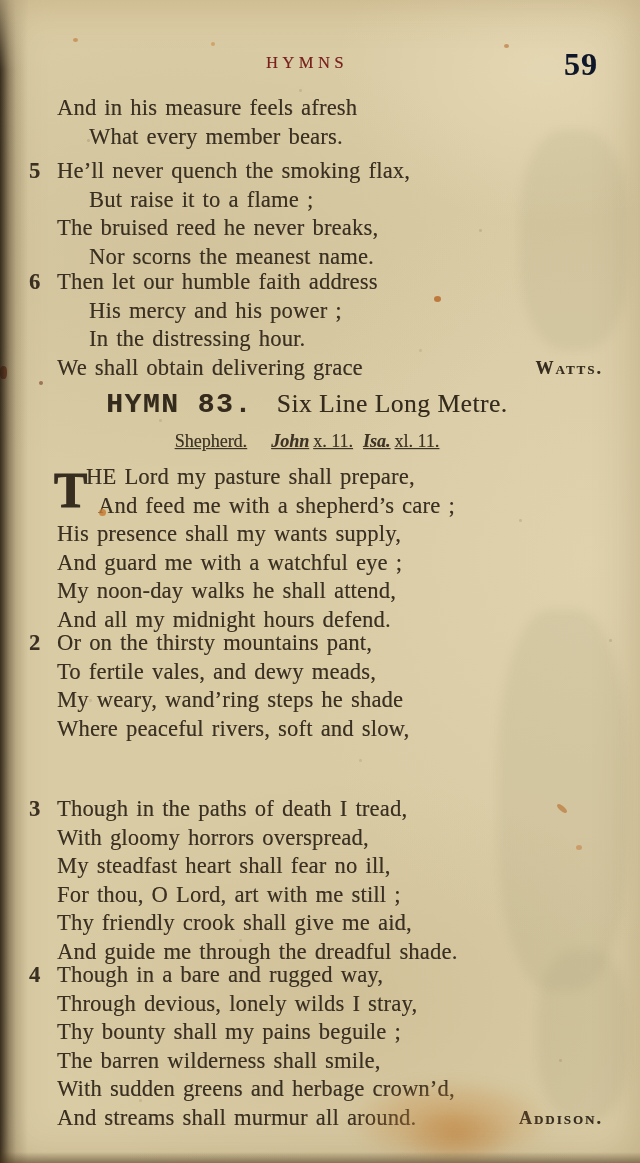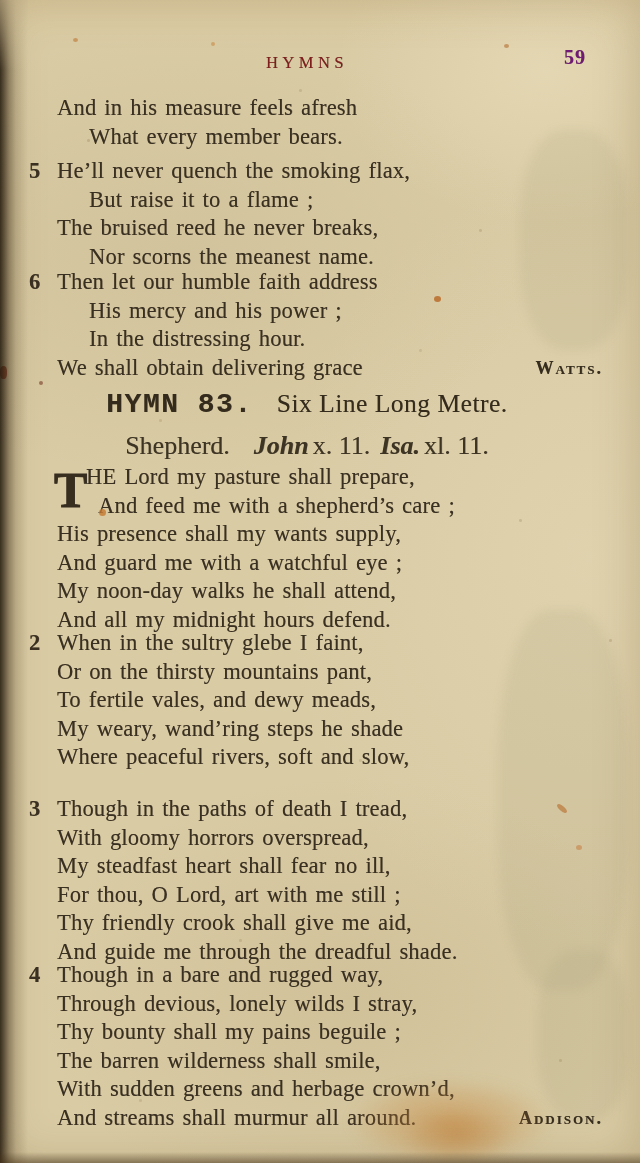--- a/index.html
+++ b/index.html
@@ -18,21 +18,21 @@
   }
   .ink { text-shadow:0.3px 0.4px 0.6px rgba(58,48,30,0.45); }
 
   
   .running-head {
     position:absolute; top:53px; left:0; width:614px; text-align:center;
     font-size:16.5px; letter-spacing:4.5px; color:#7f1d1d;
   }
   .page-num {
     position:absolute; top:46px; left:564px;
-    font-size:20px; font-weight:700; letter-spacing:1px; color:#701a75;text-align:right;
+    font-size:32px; font-weight:700; letter-spacing:1px; color:#0f172a;text-align:right;
   }
 
   
   .stanza {
     position:absolute; left:30px; width:576px;
     font-size:22.5px; line-height:28.5px;
     word-spacing:2.2px; letter-spacing:0.2px;
   }
   .stanza .num { position:absolute; left:-1px; top:0; font-weight:600; }
   .stanza .line { padding-left:27px; white-space:nowrap; }
@@ -57,21 +57,21 @@
     -webkit-text-stroke:0.9px #372e20; color:#372e20;
   }
   #verse1 .line.l0 { padding-left:56px; }
   #verse1 .line.l1 { padding-left:68px; }
 
   
   .hymn-title { position:absolute; top:389px; left:0; width:614px; text-align:center; color:#342b1d; }
   .ht-num { font-size:28px; font-weight:700; letter-spacing:1.5px; margin-right:24px;font-family:Liberation Mono, monospace; }
   .ht-metre { font-size:25.5px; letter-spacing:0.5px; }
 
-  .scripture { position:absolute; top:431px; left:0; width:614px; text-align:center; font-size:26px; color:#3d3424; }
+  .scripture { position:absolute; top:431px; left:0; width:614px; text-align:center; font-size:18px; color:#3d3424;text-decoration:underline; }
   .scripture .sub { margin-right:14px; }
   .scripture .ref { margin-left:10px; white-space:nowrap; }
   .scripture .book { font-style:italic; font-weight:600; margin-right:4px; }
 
   
   .edge-left {
     position:absolute; left:0; top:0; width:28px; height:100%; pointer-events:none;
     background:
       linear-gradient(to bottom, rgba(217,203,164,0.65) 0px, rgba(217,203,164,0) 70px),
       linear-gradient(to right, rgba(24,16,8,0.88) 0px, rgba(52,38,19,0.42) 9px, rgba(70,52,26,0.18) 16px, rgba(0,0,0,0) 28px);
@@ -151,21 +151,20 @@
     <span class="dropcap">T</span>
     <div class="line l0">HE Lord my pasture shall prepare,</div>
     <div class="line l1">And feed me with a shepherd’s care ;</div>
     <div class="line l2">His presence shall my wants supply,</div>
     <div class="line l3">And guard me with a watchful eye ;</div>
     <div class="line l4">My noon-day walks he shall attend,</div>
     <div class="line l5">And all my midnight hours defend.</div>
   </div>
 <div id="verse2" class="stanza ink">
     <span class="num">2</span>
-    <div class="line l0">When in the sultry glebe I faint,</div>
     <div class="line l1">Or on the thirsty mountains pant,</div>
     <div class="line l2">To fertile vales, and dewy meads,</div>
     <div class="line l3">My weary, wand’ring steps he shade</div>
     <div class="line l4">Where peaceful rivers, soft and slow,</div>
   </div>
 <div id="verse3" class="stanza ink">
     <span class="num">3</span>
     <div class="line l0">Though in the paths of death I tread,</div>
     <div class="line l1">With gloomy horrors overspread,</div>
     <div class="line l2">My steadfast heart shall fear no ill,</div>

